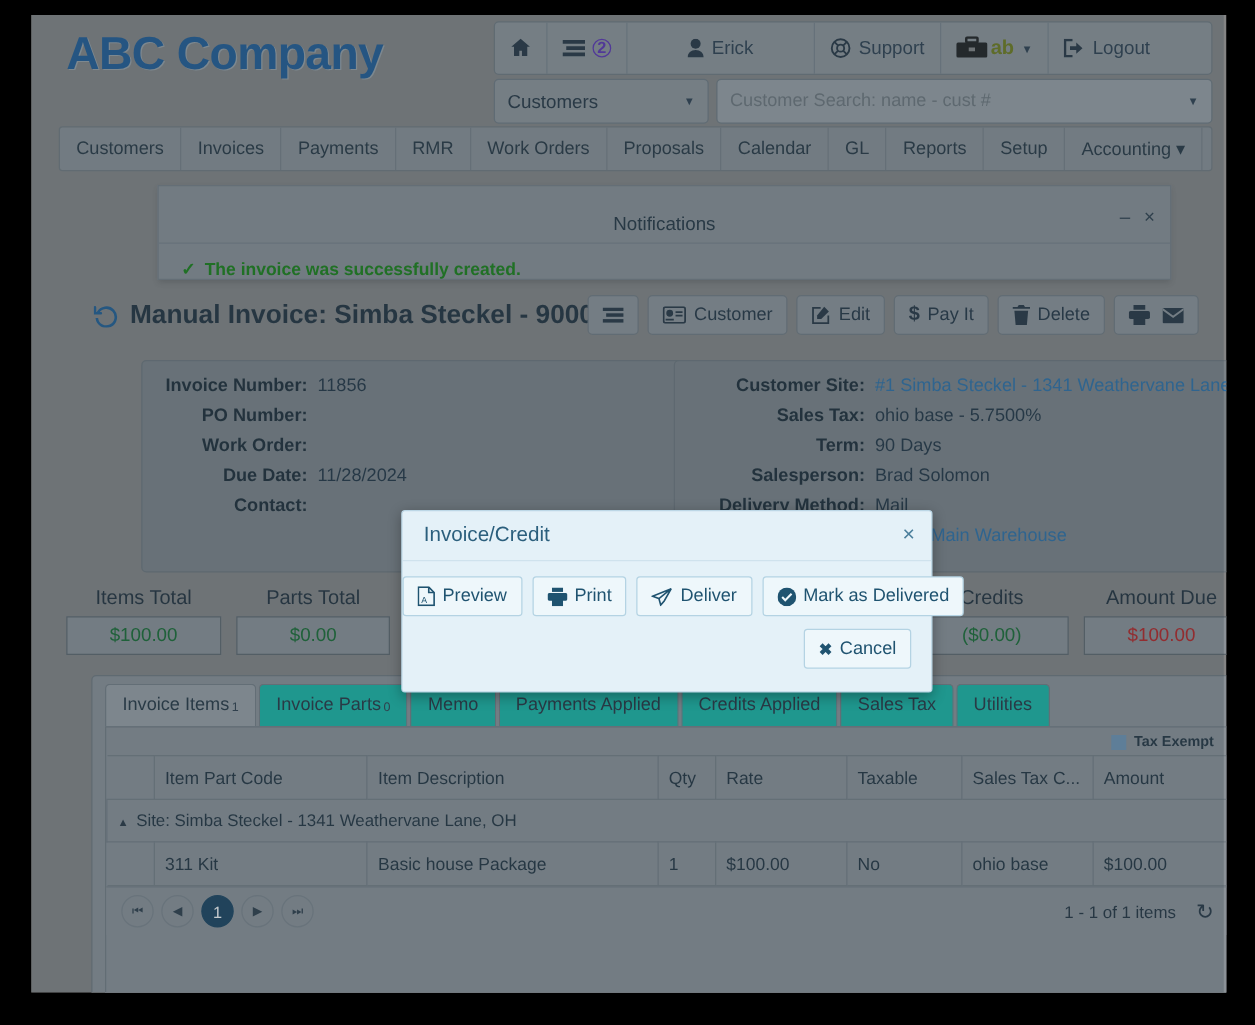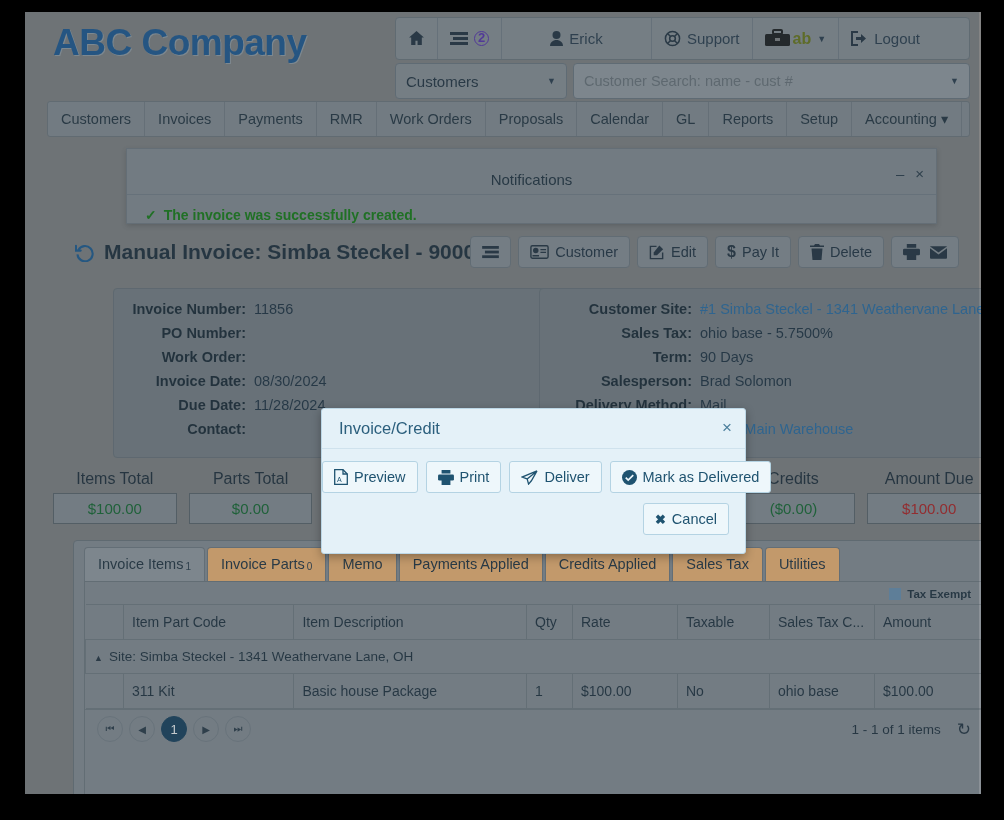--- a/index.html
+++ b/index.html
@@ -161,21 +161,21 @@
   
   .card {
     position: absolute; left: 48px; top: 528px; width: 922px; height: 262px;
     background: #8b9197; border: 1px solid #6f777d; border-radius: 4px;
   }
   .tabs { display: flex; padding: 6px 10px 0 10px; }
   .tab {
     padding: 8px 13px 9px 13px;
     border: 1px solid #757d84; border-bottom: none;
     border-radius: 4px 4px 0 0;
-    background: #fdba74; color: #223340; font-size: 14.5px;
+    background: #14b8a6; color: #223340; font-size: 14.5px;
     margin-right: 2px; position: relative; white-space: nowrap;
   }
   .tab.active { background: #9aa0a5; }
   .tab sub { font-size: 10px; color: #2b3c4a; vertical-align: bottom; margin-left: 2px; }
 
   .gridwrap {
     margin: 0 10px; border: 1px solid #737b82; border-top: 1px solid #737b82;
     background: #8b9197; height: 214px; position: relative;
   }
   .legend {
@@ -412,24 +412,20 @@
       <div class="flabel">Invoice Number:</div>
       <div class="fvalue">11856</div>
     </div>
     <div class="frow">
       <div class="flabel">PO Number:</div>
       <div class="fvalue"></div>
     </div>
     <div class="frow">
       <div class="flabel">Work Order:</div>
       <div class="fvalue"></div>
-    </div>
-    <div class="frow">
-      <div class="flabel">Invoice Date:</div>
-      <div class="fvalue">08/30/2024</div>
     </div>
     <div class="frow">
       <div class="flabel">Due Date:</div>
       <div class="fvalue">11/28/2024</div>
     </div>
     <div class="frow">
       <div class="flabel">Contact:</div>
       <div class="fvalue"></div>
     </div>
   </div>

